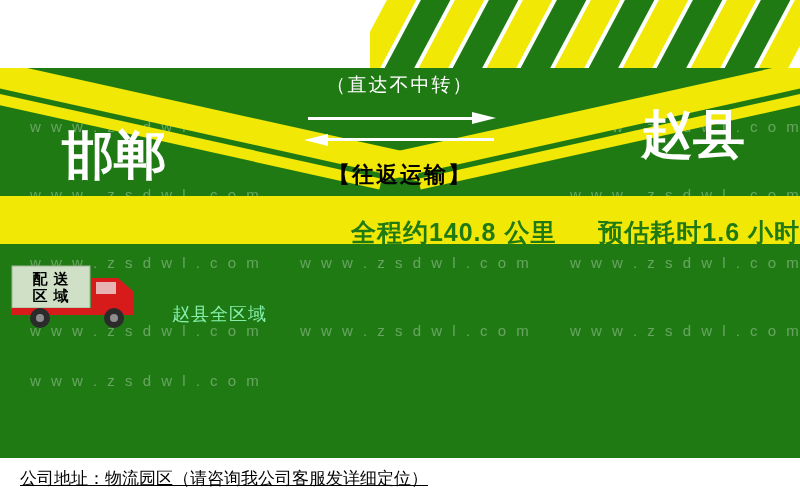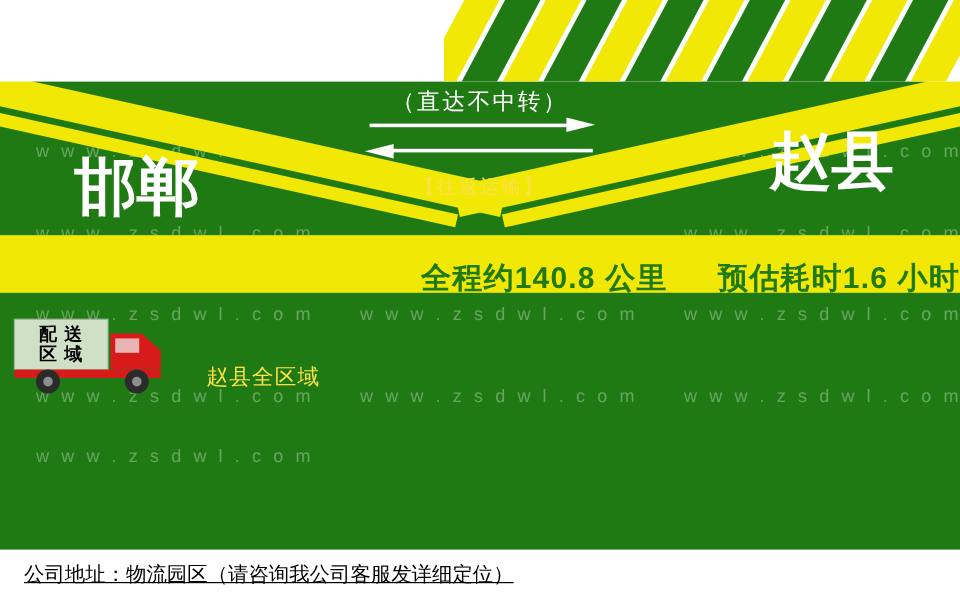--- a/index.html
+++ b/index.html
@@ -140,32 +140,34 @@
     position: absolute;
     left: 280px; top: 72px;
     width: 240px;
     text-align: center;
     z-index: 4;
   }
   .mid-top {
     font-size: 19px;
     color: #ffffff;
     letter-spacing: 2px;
+    margin-bottom: 14px;
     white-space: nowrap;
   }
   .arrows {
     position: relative;
     height: 36px;
   }
   .mid-bottom {
-    font-size: 16px;
-    color: #fde047;
+    font-size: 22px;
+    color: #000000;
     letter-spacing: 2px;
     margin-top: 12px;
     white-space: nowrap;
+    font-weight: bold;
   }
   
   .truck-wrap {
     position: absolute;
     left: 10px; top: 258px;
     width: 150px; height: 72px;
     z-index: 4;
   }
   .truck-label {
     position: absolute;
@@ -176,21 +178,21 @@
     font-weight: bold;
     line-height: 17px;
     letter-spacing: 1px;
     z-index: 5;
     text-align: center;
   }
   .area-text {
     position: absolute;
     left: 172px; top: 302px;
     font-size: 18px;
-    color: #fde047;
+    color: #86efac;
     letter-spacing: 1px;
     z-index: 4;
     white-space: nowrap;
   }
   
   .footer-band {
     position: absolute;
     left: 0; bottom: 0;
     width: 800px; height: 42px;
     background: #ffffff;

